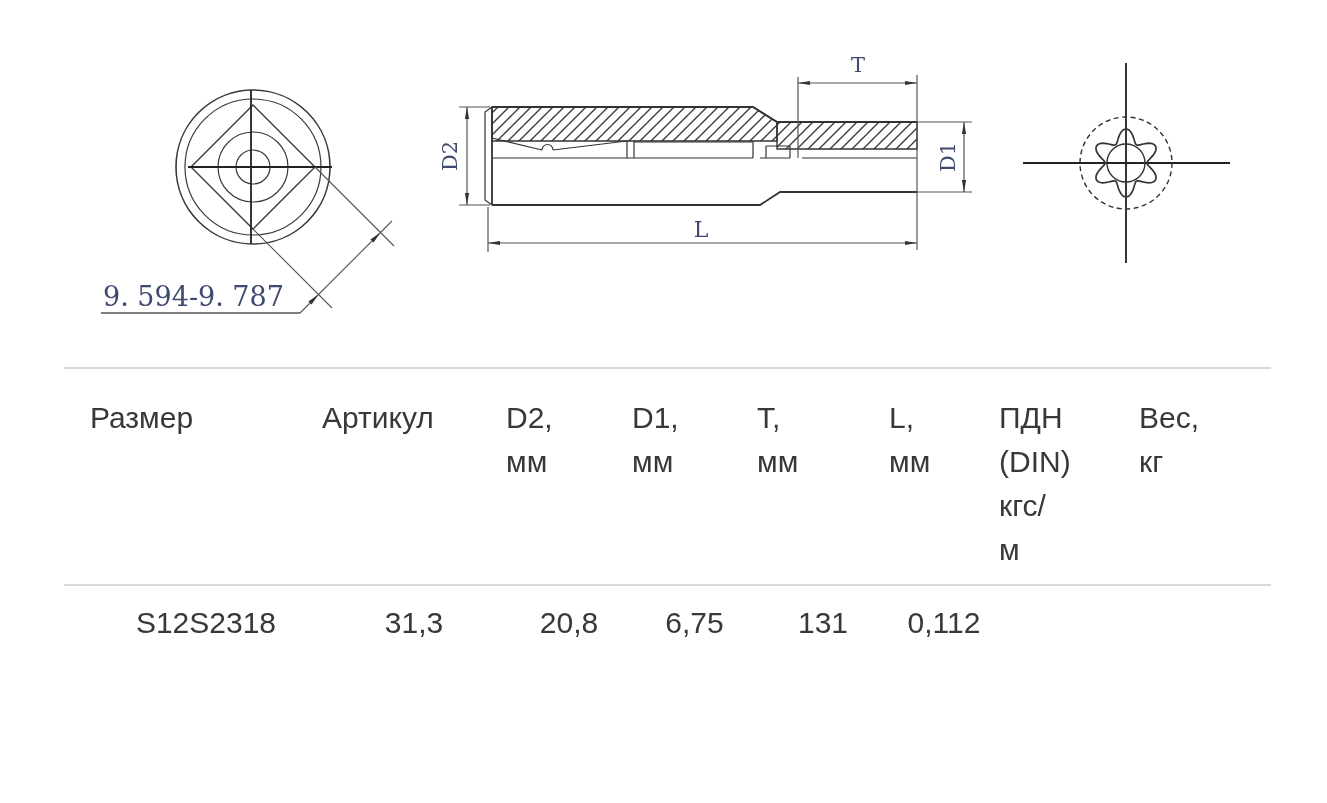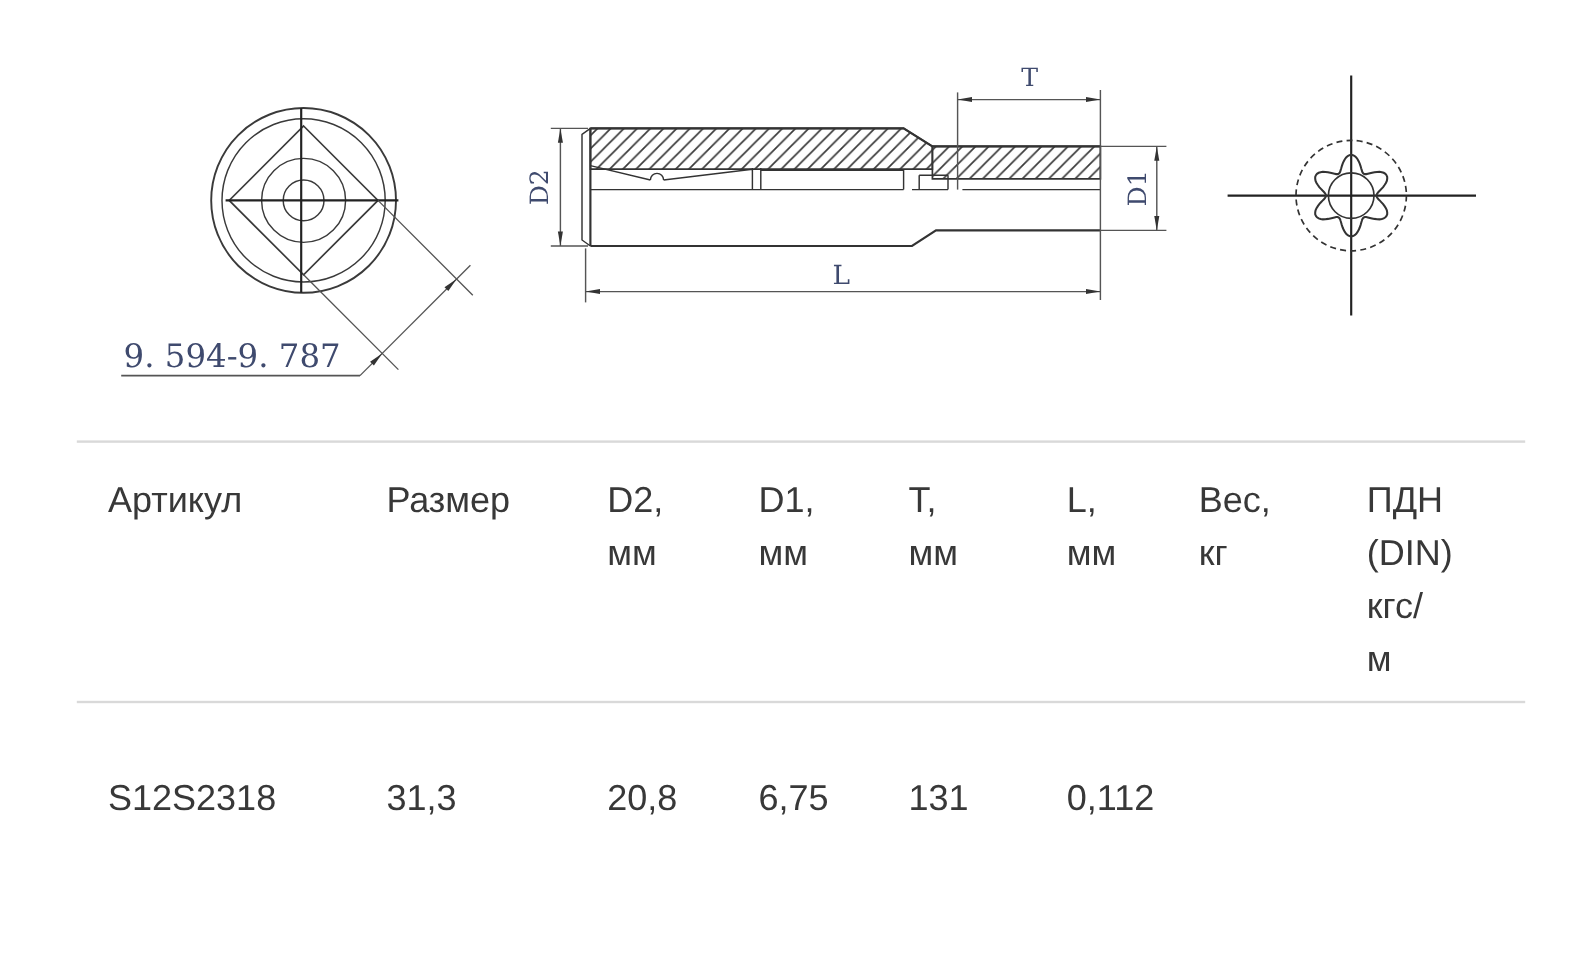--- a/index.html
+++ b/index.html
@@ -6,21 +6,21 @@
   #page{position:relative;width:1327px;height:803px;background:#ffffff;overflow:hidden;
         font-family:"Liberation Sans",sans-serif;}
   #drawing-area{position:absolute;left:0;top:0;width:1327px;height:360px;}
   .rule{position:absolute;left:64px;width:1207px;height:2px;background:#d9d9d9;}
   #rule-top{top:367px;}
   #rule-mid{top:584px;}
   .tbl-grid{position:absolute;left:90px;width:1181px;display:grid;
             grid-template-columns:232px 184px 126px 125px 132px 110px 140px auto;
             color:#383838;font-size:30px;line-height:44px;}
   #header-row{top:396px;}
-  #data-row{top:644px;}
+  #data-row{top:601px;text-align:center;}
   .hcell{white-space:pre-line;}
   svg text{font-family:"DejaVu Serif",serif;fill:#3f4a6e;}
 </style>
 </head>
 <body>
 
 <div id="page">
 
   <svg id="drawing-area" viewBox="0 0 1327 360">
     <defs>
@@ -105,36 +105,36 @@
       <path d="M1023,163 L1230,163 M1126,63 L1126,263" stroke="#222" stroke-width="1.8"></path>
       <circle cx="1126" cy="163" r="46" stroke-width="1.4" stroke-dasharray="5 3.5"></circle>
       <path stroke-width="1.7" d="M1147.0,163.0L1147.2,163.9L1147.8,164.9L1148.7,166.0L1149.9,167.2L1151.2,168.6L1152.6,170.1L1153.8,171.8L1154.9,173.5L1155.7,175.3L1156.0,177.0L1156.0,178.6L1155.4,180.0L1154.5,181.1L1153.1,182.0L1151.5,182.5L1149.6,182.8L1147.5,182.7L1145.4,182.4L1143.4,182.0L1141.6,181.6L1139.9,181.2L1138.5,180.9L1137.4,180.9L1136.5,181.2L1135.8,181.8L1135.2,182.8L1134.8,184.2L1134.3,185.8L1133.8,187.6L1133.1,189.6L1132.3,191.5L1131.3,193.3L1130.2,194.8L1128.9,196.0L1127.5,196.7L1126.0,197.0L1124.5,196.7L1123.1,196.0L1121.8,194.8L1120.7,193.3L1119.7,191.5L1118.9,189.6L1118.2,187.6L1117.7,185.8L1117.2,184.2L1116.8,182.8L1116.2,181.8L1115.5,181.2L1114.6,180.9L1113.5,180.9L1112.1,181.2L1110.4,181.6L1108.6,182.0L1106.6,182.4L1104.5,182.7L1102.4,182.8L1100.5,182.5L1098.9,182.0L1097.5,181.1L1096.6,180.0L1096.0,178.6L1096.0,177.0L1096.3,175.3L1097.1,173.5L1098.2,171.8L1099.4,170.1L1100.8,168.6L1102.1,167.2L1103.3,166.0L1104.2,164.9L1104.8,163.9L1105.0,163.0L1104.8,162.1L1104.2,161.1L1103.3,160.0L1102.1,158.8L1100.8,157.4L1099.4,155.9L1098.2,154.2L1097.1,152.5L1096.3,150.7L1096.0,149.0L1096.0,147.4L1096.6,146.0L1097.5,144.9L1098.9,144.0L1100.5,143.5L1102.4,143.2L1104.5,143.3L1106.6,143.6L1108.6,144.0L1110.4,144.4L1112.1,144.8L1113.5,145.1L1114.6,145.1L1115.5,144.8L1116.2,144.2L1116.8,143.2L1117.2,141.8L1117.7,140.2L1118.2,138.4L1118.9,136.4L1119.7,134.5L1120.7,132.7L1121.8,131.2L1123.1,130.0L1124.5,129.3L1126.0,129.0L1127.5,129.3L1128.9,130.0L1130.2,131.2L1131.3,132.7L1132.3,134.5L1133.1,136.4L1133.8,138.4L1134.3,140.2L1134.8,141.8L1135.2,143.2L1135.8,144.2L1136.5,144.8L1137.4,145.1L1138.5,145.1L1139.9,144.8L1141.6,144.4L1143.4,144.0L1145.4,143.6L1147.5,143.3L1149.6,143.2L1151.5,143.5L1153.1,144.0L1154.5,144.9L1155.4,146.0L1156.0,147.4L1156.0,149.0L1155.7,150.7L1154.9,152.5L1153.8,154.2L1152.6,155.9L1151.2,157.4L1149.9,158.8L1148.7,160.0L1147.8,161.1L1147.2,162.1L1147.0,163.0Z"></path>
       <circle cx="1126" cy="163" r="19" stroke-width="1.4"></circle>
     </g>
   </svg>
 
   <div class="rule" id="rule-top"></div>
 
   <div class="tbl-grid" id="header-row">
+    <div class="hcell">Размер</div>
     <div class="hcell">Артикул</div>
-    <div class="hcell">Размер</div>
     <div class="hcell">D2,
 мм</div>
     <div class="hcell">D1,
 мм</div>
     <div class="hcell">T,
 мм</div>
     <div class="hcell">L,
 мм</div>
-    <div class="hcell">Вес,
-кг</div>
     <div class="hcell">ПДН
 (DIN)
 кгс/
 м</div>
+    <div class="hcell">Вес,
+кг</div>
   </div>
 
   <div class="rule" id="rule-mid"></div>
 
   <div class="tbl-grid" id="data-row">
     <div>S12S2318</div>
     <div>31,3</div>
     <div>20,8</div>
     <div>6,75</div>
     <div>131</div>

